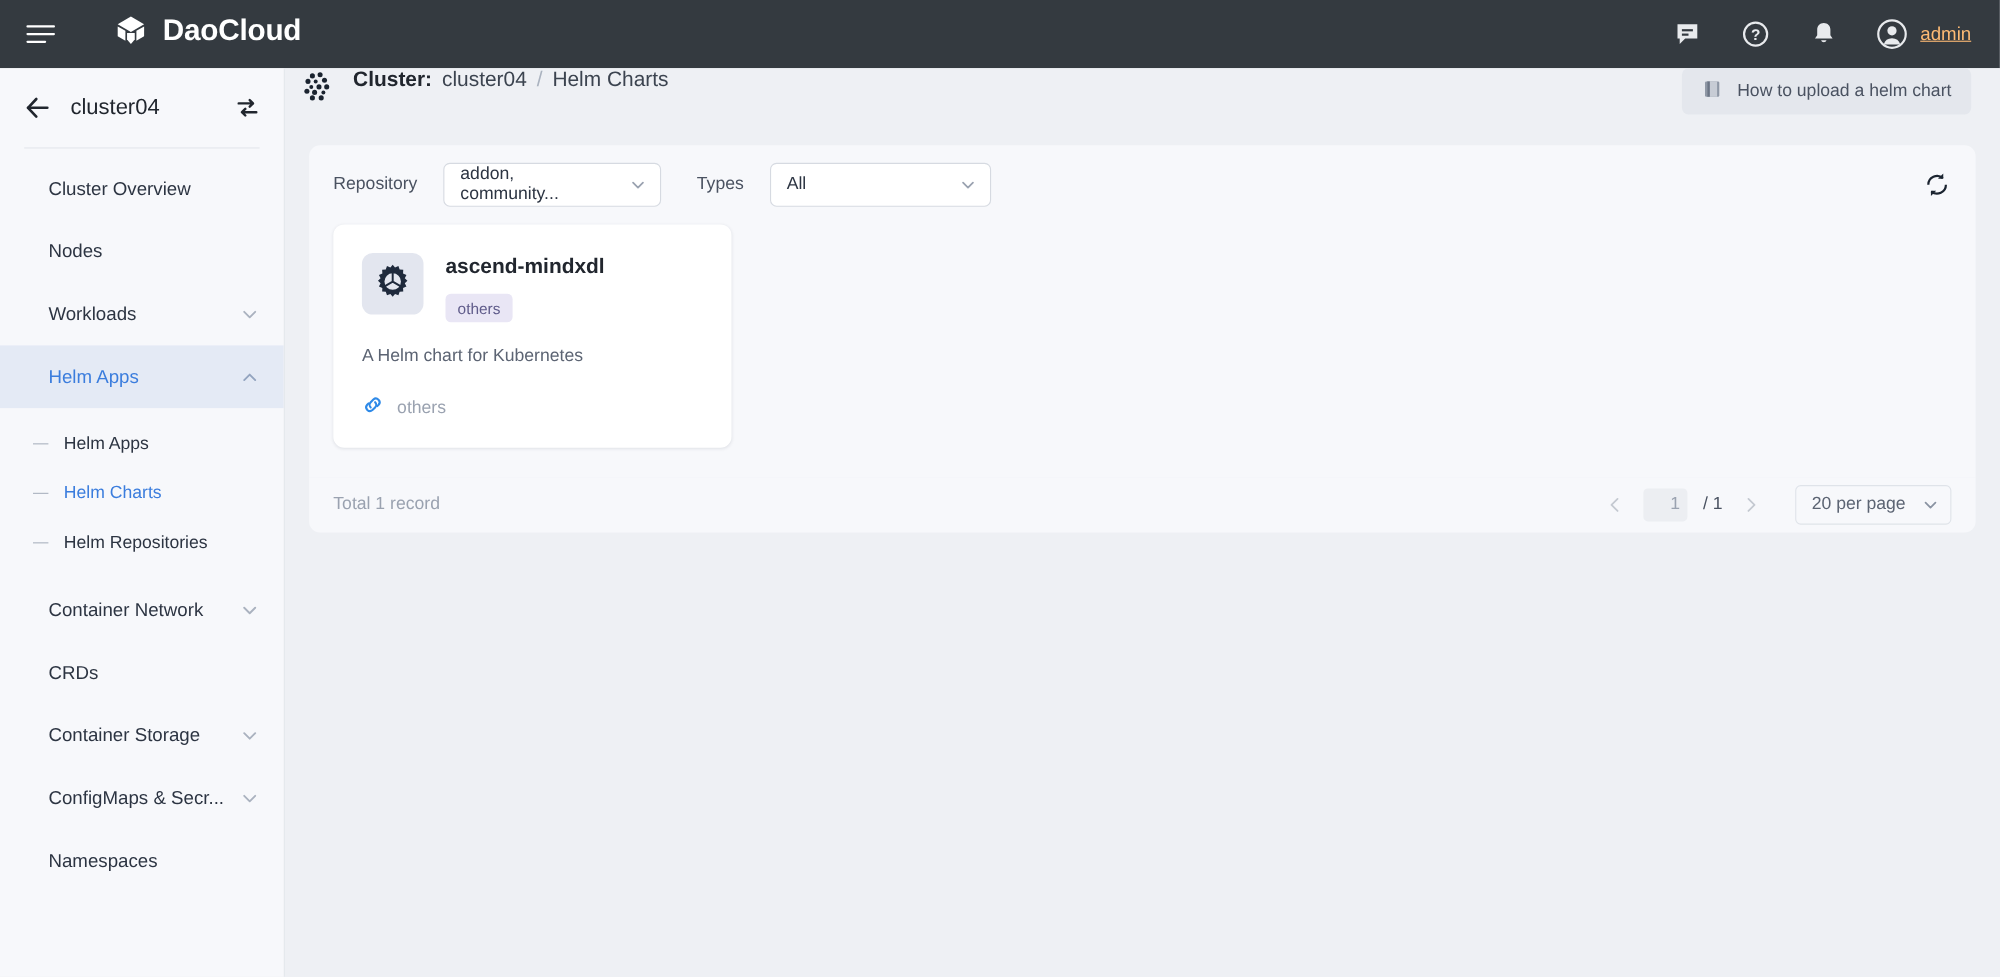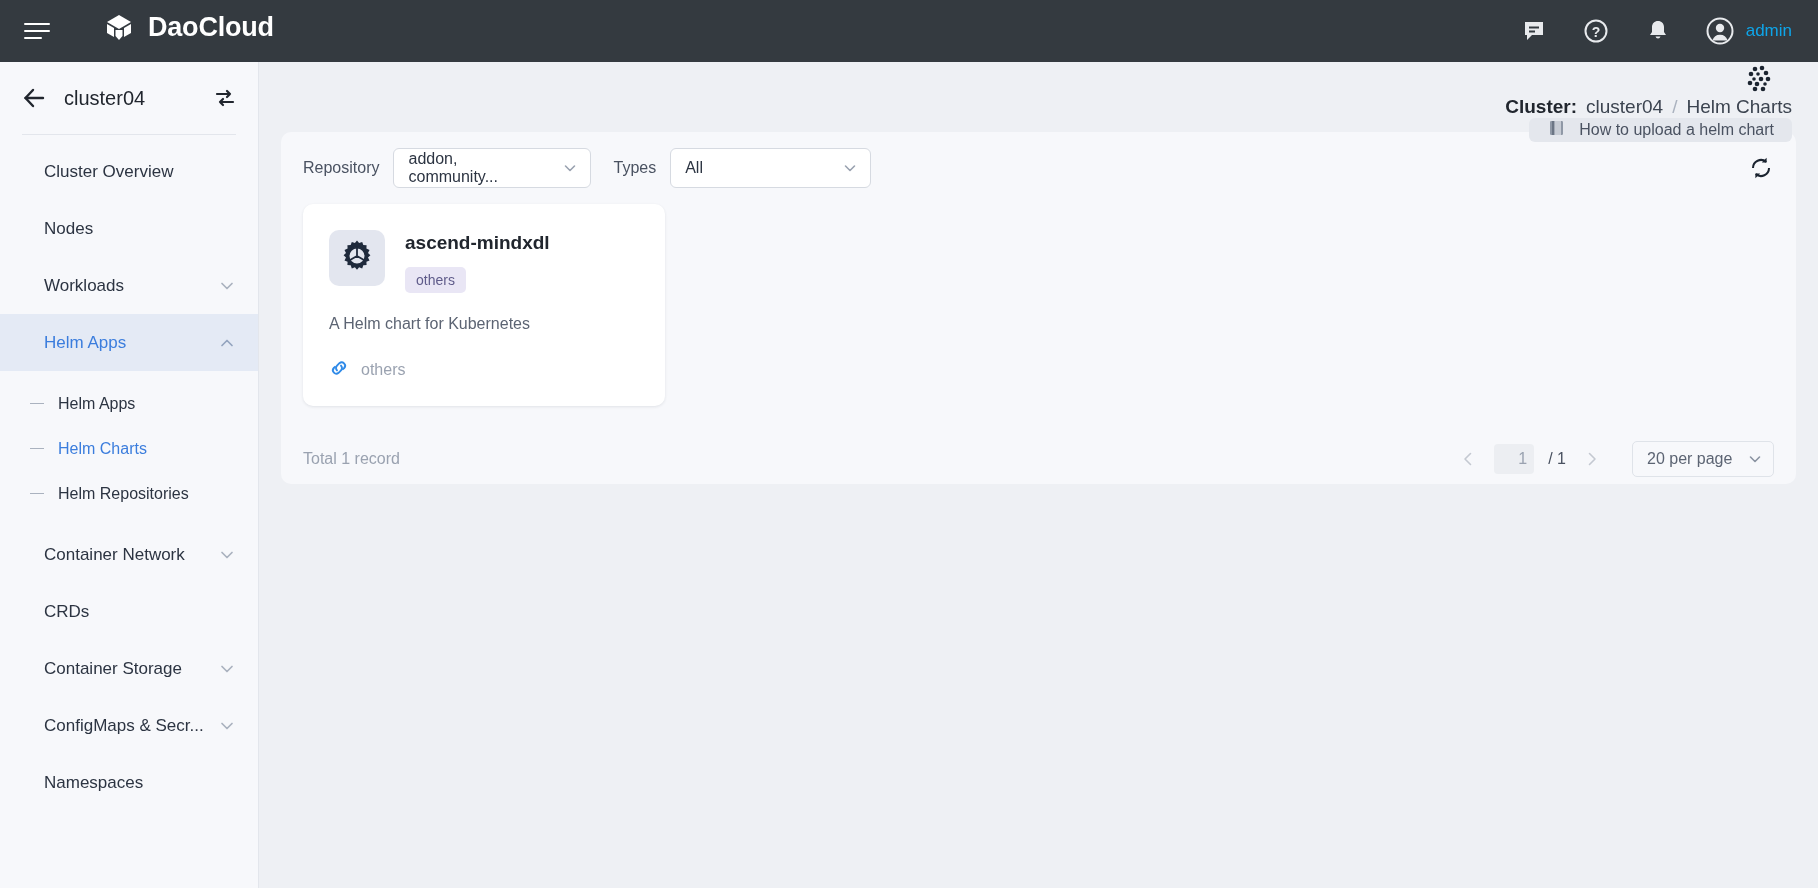--- a/index.html
+++ b/index.html
@@ -31,21 +31,21 @@
   .brand-text {
     color: #ffffff; font-size: 27px; font-weight: bold; letter-spacing: -0.2px;
   }
 
   .topbar-right {
     margin-left: auto; display: flex; align-items: center; gap: 34px;
     margin-right: 26px;
   }
   .top-icon { width: 28px; height: 28px; display: flex; align-items: center; justify-content: center; cursor: pointer; }
   .user-block { display: flex; align-items: center; gap: 12px; cursor: pointer; }
-  .user-name { color: #0ea5e9; font-size: 17px; }
+  .user-name { color: #fdba74; font-size: 17px; text-decoration: underline; }
 
   
   .sidebar {
     position: absolute; top: 62px; left: 0;
     width: 259px; height: 826px;
     background: #f7f8fb;
     border-right: 1px solid #e3e6ec;
     overflow: hidden;
   }
   .side-head {
@@ -73,42 +73,42 @@
   .nav-sub .dash { width: 14px; height: 1.5px; background: #aab2bf; display: block; }
   .nav-sub.active { color: #3b7ddd; }
 
   
   .main {
     position: absolute; top: 62px; left: 259px;
     width: 1559px; height: 826px;
     background: #eef0f4;
   }
   .page-head {
-    height: 62px; display: flex; align-items: flex-end; padding: 0 26px 0 14px; flex-direction: column;
+    height: 62px; display: flex; align-items: flex-start; padding: 0 26px 0 14px;
   }
   .crumb-icon { margin-right: 14px; display: flex; align-items: center; }
   .crumb { display: flex; align-items: center; gap: 9px; font-size: 19px; }
   .crumb-label { color: #21262e; font-weight: bold; }
   .crumb-val { color: #3c4450; }
   .crumb-sep { color: #aab2bf; }
   .crumb-cur { color: #3c4450; }
 
   .howto {
     margin-left: auto; display: flex; align-items: center; gap: 12px;
     background: #e4e7ed; border-radius: 6px; height: 42px; padding: 0 18px;
     color: #4a5261; font-size: 16px; cursor: pointer;
   }
 
   .panel {
     margin: 8px 22px 0 22px;
     background: #f7f8fb;
     border-radius: 10px 10px 0 0;
   }
   .filterbar {
-    height: 72px; display: flex; align-items: center; padding: 0 22px; gap: 14px;
+    height: 72px; display: flex; align-items: center; padding: 0 22px; gap: 24px;
   }
   .filter-label { font-size: 16px; color: #4a5261; }
   .select {
     height: 40px; border: 1px solid #d6dae1; border-radius: 6px;
     background: #ffffff; display: flex; align-items: center;
     padding: 0 12px 0 14px; font-size: 16px; color: #2c3442; cursor: pointer;
   }
   .select .chev { margin-left: auto; padding-left: 12px; display: flex; align-items: center; }
   .select-repo { width: 198px; }
   .select-types { width: 201px; }

